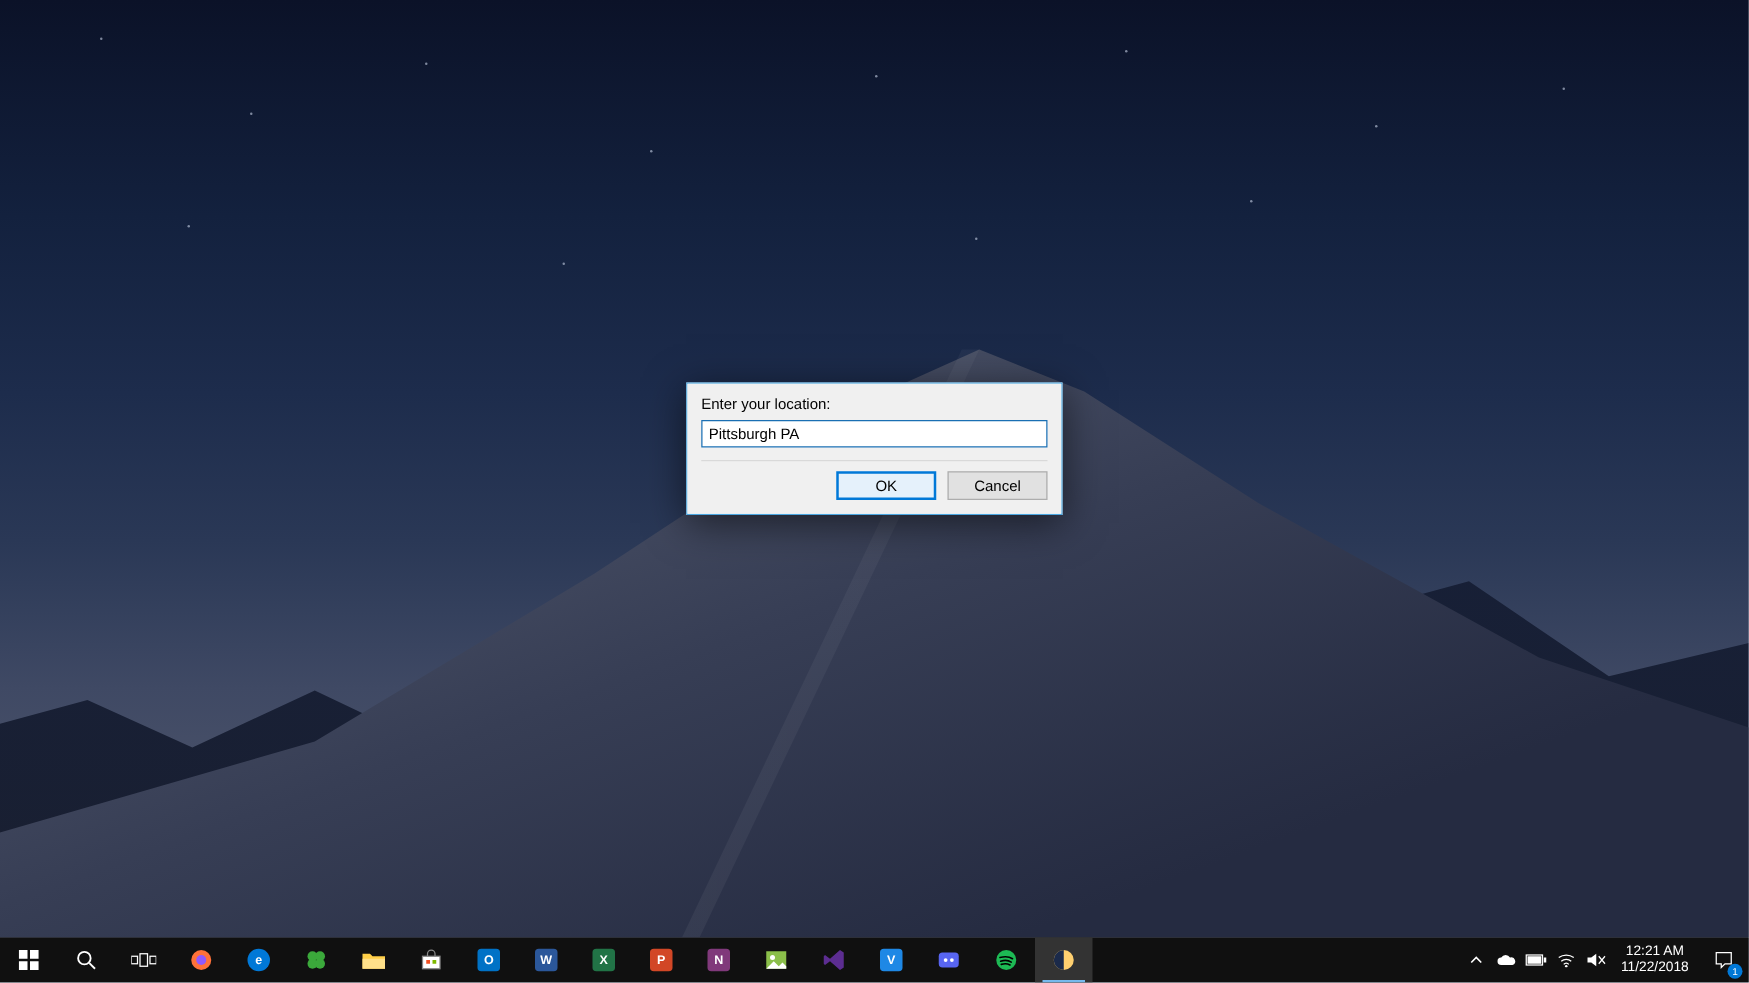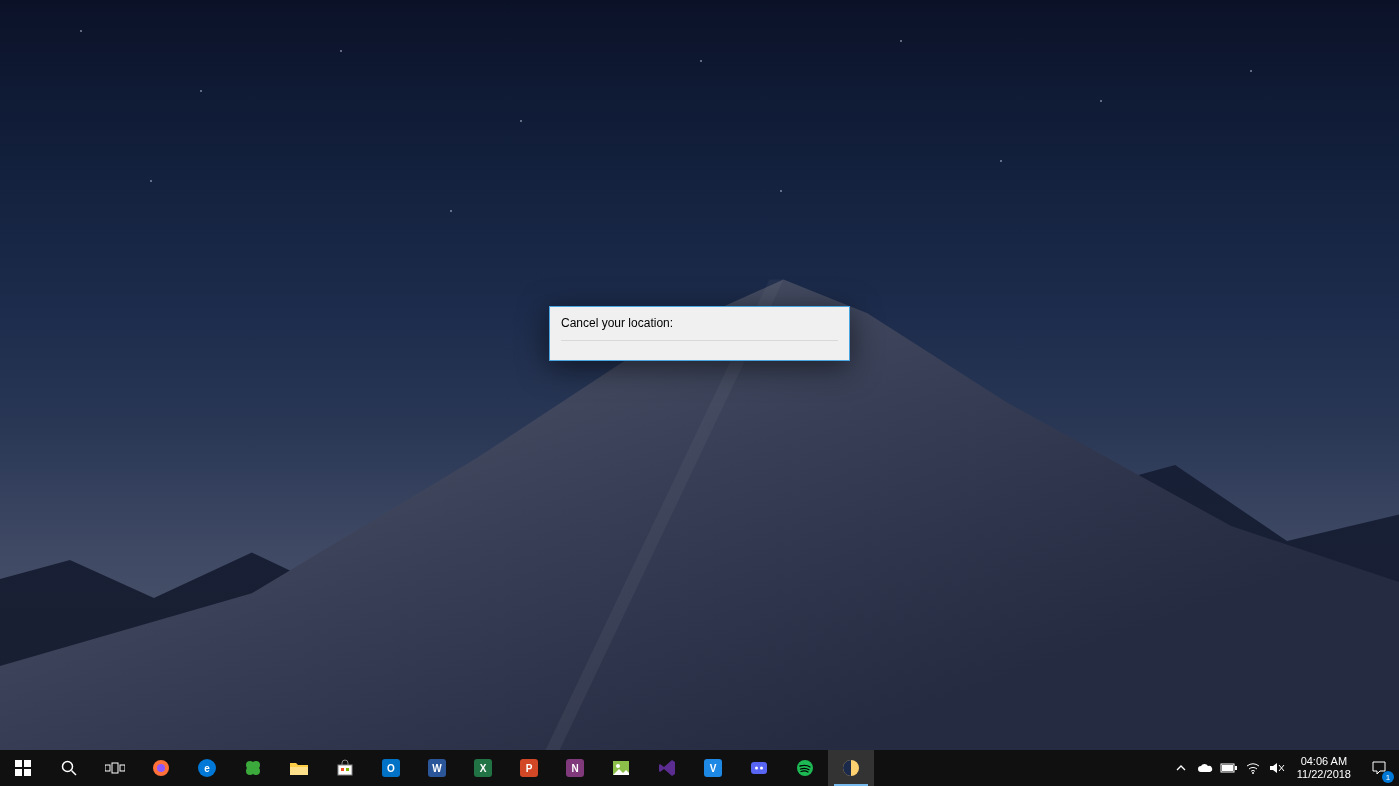--- a/index.html
+++ b/index.html
@@ -68,22 +68,27 @@
     <span class="star" style="left:450px;top:210px"></span>
   <span class="star" style="left:780px;top:190px"></span>
     <span class="star" style="left:1000px;top:160px"></span>
 </div>
 <div class="mountains-back"></div>
 <div class="dune"></div>
 <div class="dune-ridge"></div>
 
 <div class="dialog">
   <div class="dlg-body">
-    <div class="dlg-label">Cancel your location:</div>
+    <div class="dlg-label">Enter your location:</div>
+    <input class="dlg-input" type="text" value="Pittsburgh PA" style="">
     <div class="dlg-sep"></div>
+    <div class="dlg-buttons">
+      <button class="dlg-btn primary">OK</button>
+      <button class="dlg-btn">Cancel</button>
+    </div>
   </div>
 </div>
 
 <div class="taskbar">
   <div class="t-icons" id="app-icons">
       <div class="t-btn">
         <svg width="16" height="16" viewBox="0 0 16 16">
           <rect x="0" y="0" width="7" height="7" fill="#fff"></rect>
           <rect x="9" y="0" width="7" height="7" fill="#fff"></rect>
           <rect x="0" y="9" width="7" height="7" fill="#fff"></rect>
@@ -209,21 +214,21 @@
           <circle cx="7" cy="11" r="1" fill="#fff"></circle>
         </svg>
       </span>
     <span class="tr">
         <svg width="16" height="12" viewBox="0 0 16 12">
           <path d="M1 4h3l4-3v10l-4-3H1z" fill="#fff"></path>
           <path d="M10 3l5 6M15 3l-5 6" stroke="#fff"></path>
         </svg>
       </span>
     <div class="clock">
-      <span>04:06 AM</span>
+      <span>12:21 AM</span>
       <span>11/22/2018</span>
     </div>
     <div class="action-center">
       <svg width="16" height="16" viewBox="0 0 16 16">
           <path d="M2 2h12v9H9l-3 3v-3H2z" fill="none" stroke="#fff"></path>
         </svg>
       <span class="badge">1</span>
     </div>
   </div>
 </div>

